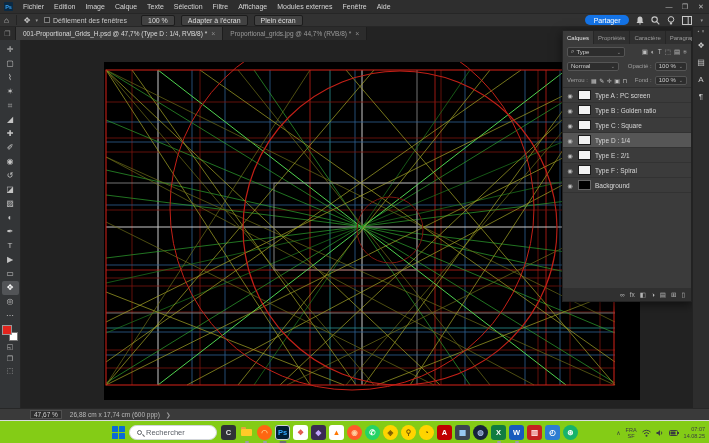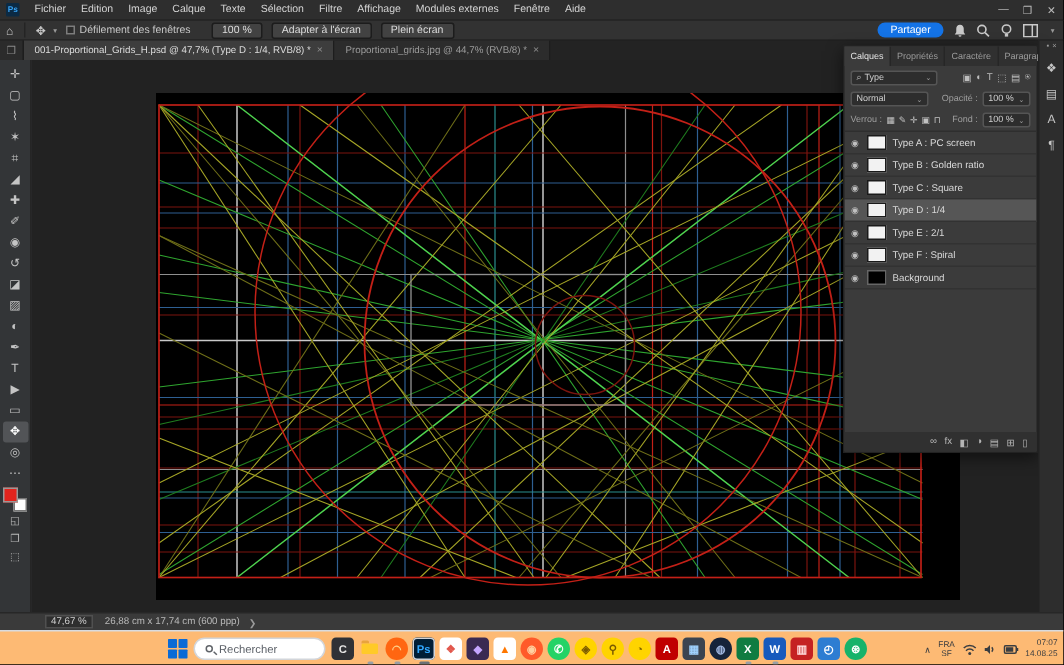--- a/index.html
+++ b/index.html
@@ -90,21 +90,21 @@
               color:#c6c6c6; font-size:8px; }
 
   
   .statusbar { position:absolute; left:0; top:408px; width:709px; height:12px; background:#3a3a3a;
                border-top:1px solid #272727; display:flex; align-items:center; font-size:6.5px; color:#b9b9b9; }
   .zoom-box { background:#2e2e2e; border:1px solid #505050; padding:0 3px; margin-left:30px; color:#cfcfcf; }
   .doc-info { margin-left:8px; }
   .status-chevron { margin-left:6px; color:#9a9a9a; font-size:6px; }
 
   
-  .taskbar { position:absolute; left:0; top:420px; width:709px; height:23px; background:#fdba74;
+  .taskbar { position:absolute; left:0; top:420px; width:709px; height:23px; background:#84cc16;
              border-top:1px solid #d9dbde; display:flex; align-items:center; }
   .tb-center { position:absolute; left:112px; top:0; height:23px; display:flex; align-items:center; gap:4px; }
   .start { width:13px; height:13px; display:grid; grid-template-columns:6px 6px; grid-template-rows:6px 6px; gap:1px; }
   .start span { background:#0a6ad6; border-radius:0.5px; }
   .search-pill { width:88px; height:15px; background:#fff; border:1px solid #d2d5da; border-radius:8px;
                  display:flex; align-items:center; gap:4px; padding:0 7px; color:#5a5f66; font-size:7.5px; }
   .mag { position:relative; width:5px; height:5px; border:1px solid #5f6368; border-radius:50%; flex:0 0 auto;}
   .mag::after { content:""; position:absolute; left:4px; top:4px; width:3px; height:1px; background:#5f6368; transform:rotate(45deg); }
   .tb-icon { position:relative; width:15px; height:15px; border-radius:3px; display:flex; align-items:center;
              justify-content:center; font-size:7.5px; font-weight:bold; }

